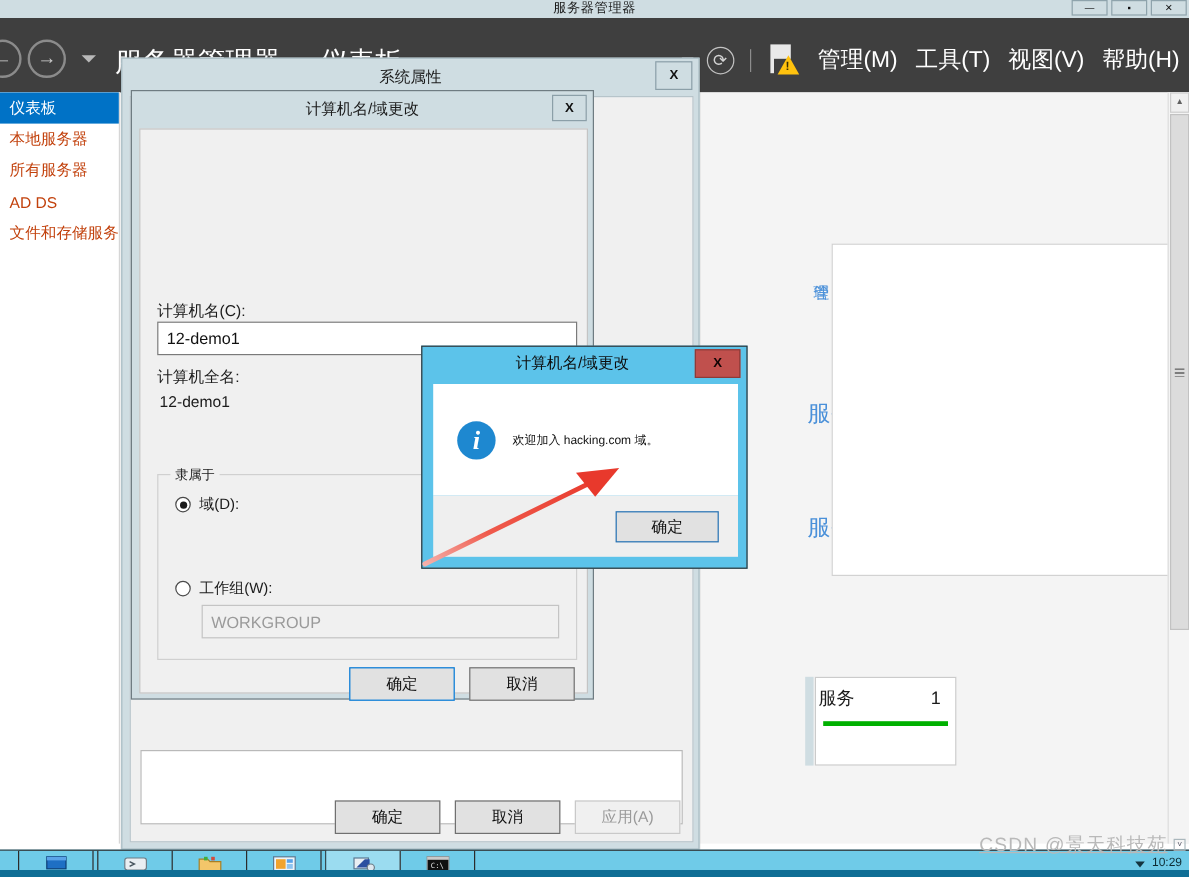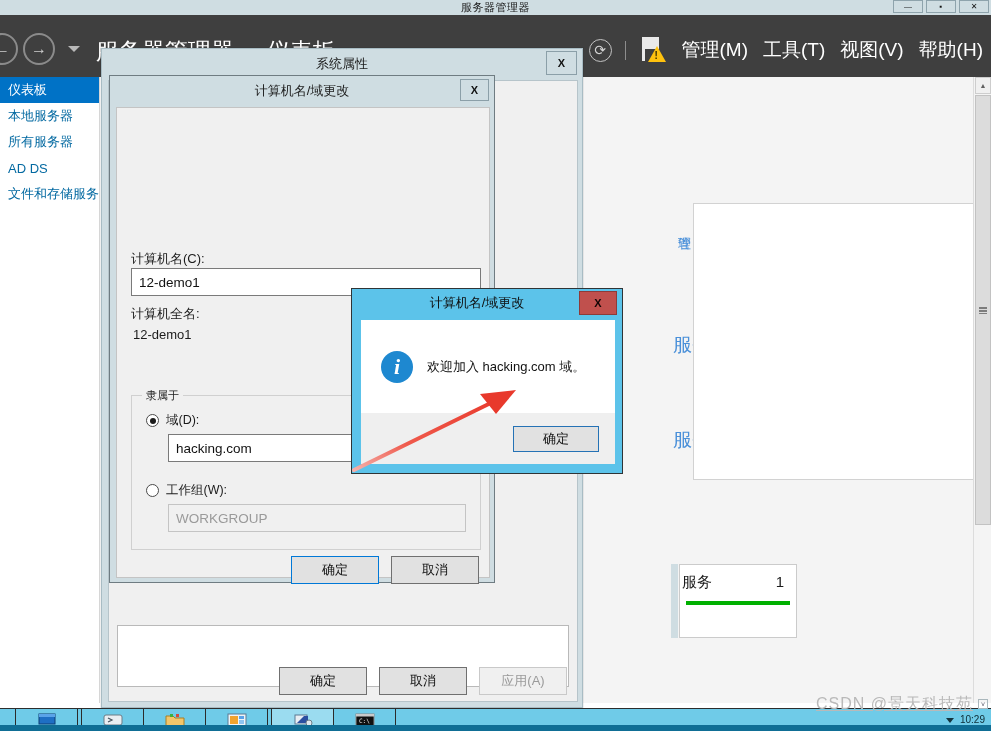--- a/index.html
+++ b/index.html
@@ -79,21 +79,21 @@
     font-size: 19px; color: #ffffff; margin-left: 15px; white-space: nowrap;
   }
 
   
   .sm-nav {
     position: absolute; left: 0; top: 77px; width: 100px; height: 626px;
     background: #ffffff; border-right: 1px solid #d6d6d6;
   }
   .nav-item {
     height: 26px; display: flex; align-items: center; padding-left: 8px;
-    font-size: 13px; color: #0369a1; white-space: nowrap;
+    font-size: 13px; color: #c2410c; white-space: nowrap;
   }
   .nav-item.active { background: #0072c6; color: #ffffff; }
 
   
   .sm-main {
     position: absolute; left: 101px; top: 77px; width: 890px; height: 626px;
     background: #f4f4f4;
   }
   .panel-white {
     position: absolute; left: 592px; top: 126px; width: 368px; height: 277px;
@@ -254,21 +254,21 @@
     position: absolute; left: 9px; top: 31px; width: 254px; height: 93px;
     background: #ffffff;
     display: flex; align-items: center; gap: 14px; padding-left: 20px;
   }
   .info-icon {
     width: 32px; height: 32px; border-radius: 50%; background: #1e88d0;
     color: #ffffff; font-family: "Liberation Serif", serif; font-style: italic;
     font-weight: bold; font-size: 22px;
     display: flex; align-items: center; justify-content: center; flex: 0 0 auto;
   }
-  .mb-text { font-size: 13px; color: #111; text-align: right; }
+  .mb-text { font-size: 10px; color: #111; text-align: right; }
   .mb-footer {
     position: absolute; left: 9px; top: 124px; width: 254px; height: 51px;
     background: #efefef; display: flex; align-items: center; justify-content: flex-end;
     padding-right: 16px;
   }
   .mb-ok {
     width: 86px; height: 26px; background: #e1e1e1; border: 1px solid #2572b5;
     font-size: 13px; color: #0f0f0f; display: flex; align-items: center; justify-content: center;
   }
 
@@ -432,21 +432,20 @@
 
       <div class="cn-group">
         <span class="cn-group-title">隶属于</span>
 
         <div class="radio-row r-domain">
           <span class="radio">
               <span class="dot"></span>
             </span>
           <span>域(D):</span>
         </div>
-        <div class="sub-input in-domain">hacking.com</div>
 
         <div class="radio-row r-wg">
           <span class="radio"></span>
           <span>工作组(W):</span>
         </div>
         <div class="sub-input in-wg">WORKGROUP</div>
       </div>
 
       <div class="cn-buttons">
         <div class="btn default-btn">确定</div>

